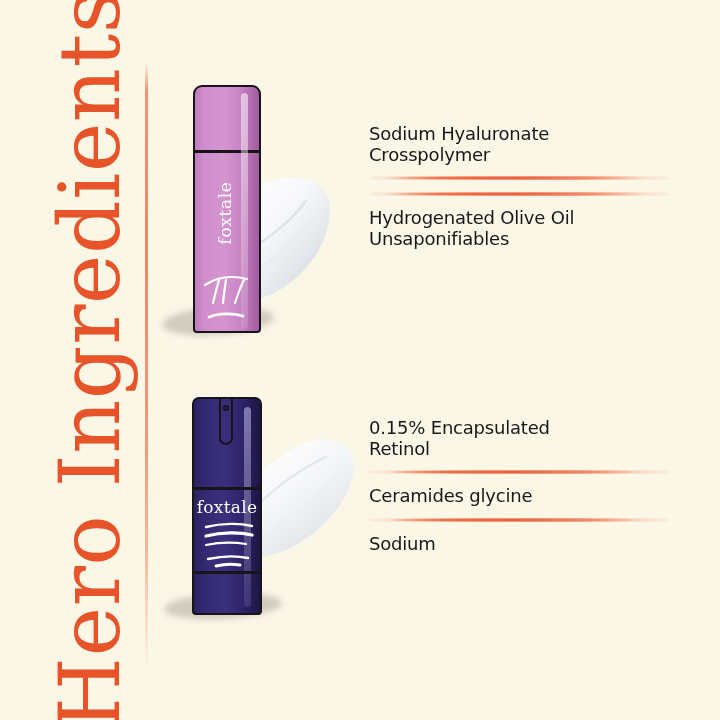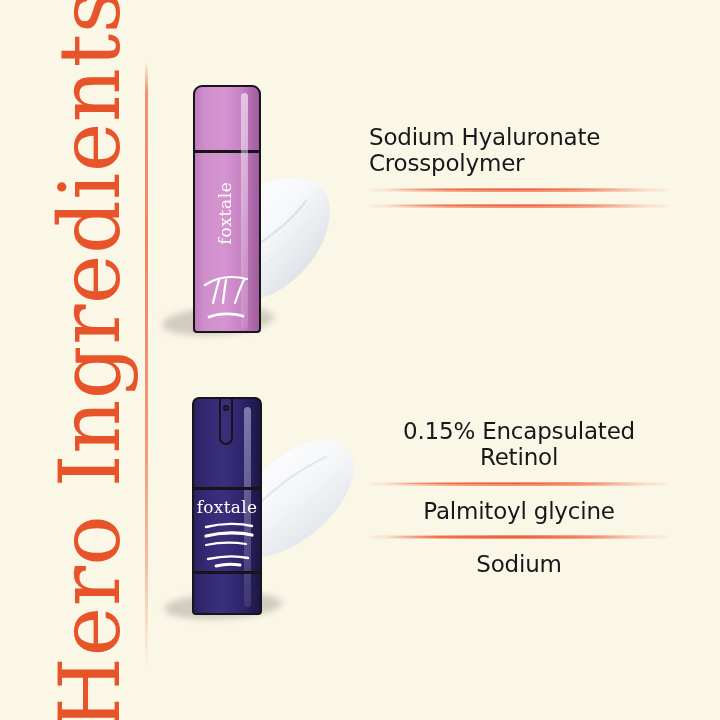--- a/index.html
+++ b/index.html
@@ -203,28 +203,28 @@
     width: 54px; height: 48px;
   }
 
   
   .ing-group {
     position: absolute;
     left: 369px;
     width: 300px;
   }
   #group-moisturizer { top: 124px; }
-  #group-serum       { top: 418px; text-align: center; }
+  #group-serum       { top: 418px; }
 
   .ing-row {
     position: relative;
   }
   .ing-text {
     font-family: "DejaVu Sans", "Liberation Sans", sans-serif;
-    font-size: 23px;
+    font-size: 18px;
     line-height: 1.15;
     color: #17181c;
     letter-spacing: -0.2px;
     white-space: pre-line;
   }
   .brush-rule {
     position: relative;
     height: 4px;
     margin: 11px 0 12px 0;
     background: radial-gradient(ellipse 55% 120% at 50% 50%,
@@ -330,30 +330,34 @@
     </div>
   </div>
 
   <div class="ing-group" id="group-moisturizer">
     <div class="ing-row">
       <div class="ing-text">Sodium Hyaluronate
 Crosspolymer</div>
     </div>
     <div class="brush-rule"></div>
     <div class="brush-rule"></div>
+    <div class="ing-row">
+      <div class="ing-text">Hydrogenated Olive Oil
+Unsaponifiables</div>
+    </div>
   </div>
 
   <div class="ing-group" id="group-serum">
     <div class="ing-row">
       <div class="ing-text">0.15% Encapsulated
 Retinol</div>
     </div>
     <div class="brush-rule"></div>
     <div class="ing-row">
-      <div class="ing-text">Palmitoyl glycine</div>
+      <div class="ing-text">Ceramides glycine</div>
     </div>
     <div class="brush-rule"></div>
     <div class="ing-row">
       <div class="ing-text">Sodium</div>
     </div>
   </div>
 
 </div>
 
 </body></html>

